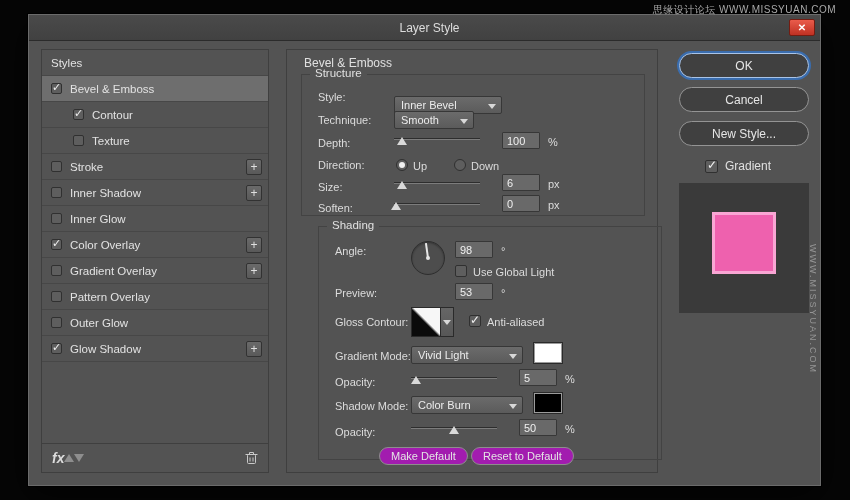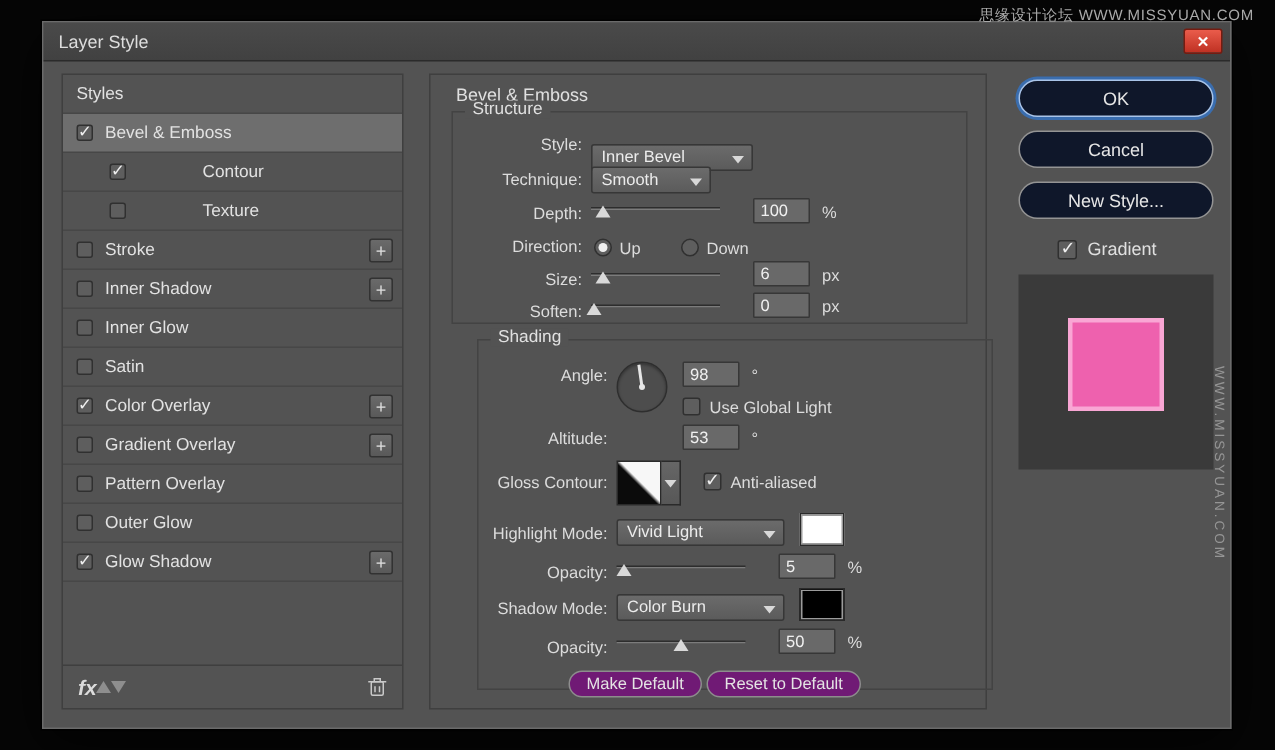--- a/index.html
+++ b/index.html
@@ -17,33 +17,33 @@
   .dialog {
     position:absolute; left:28px; top:14px; width:793px; height:472px;
     background:#535353; border:1px solid #6b6b6b;
     box-shadow:0 0 0 1px #000, 0 10px 34px rgba(0,0,0,.75);
   }
   .titlebar {
     position:absolute; left:0; top:0; right:0; height:26px;
     background:linear-gradient(#4a4a4a,#414141);
     border-bottom:1px solid #2b2b2b;
     display:flex; align-items:center; padding-left:10px;
-    font-size:12px; color:#dddddd;
+    font-size:12px; color:#dddddd;justify-content:center;
   }
   .close-btn {
     position:absolute; top:4px; right:5px; width:26px; height:17px;
     background:linear-gradient(#ea5c4b,#bf3123); border:1px solid #741c11; border-radius:2px;
     color:#fff; font-size:10px; font-weight:bold;
     display:flex; align-items:center; justify-content:center; cursor:pointer;
   }
 
   
   .sidebar { position:absolute; left:12px; top:34px; width:228px; height:424px; border:1px solid #3f3f3f; background:#535353; }
   .sb-row { display:flex; align-items:center; height:26px; padding:0 6px 0 9px; border-bottom:1px solid #474747; font-size:11.5px; cursor:pointer; }
-  .sb-row.indent { padding-left:31px;gap:43px; }
+  .sb-row.indent { padding-left:31px; }
   .sb-row.selected { background:#6e6e6e; }
   .sb-label { white-space:nowrap; }
   .sb-cb {
     width:11px; height:11px; flex:none; margin-right:8px; position:relative;
     background:#5e5e5e; border:1px solid #303030; border-radius:2px;
   }
   .sb-cb.checked::after { content:"✓"; position:absolute; left:0; top:-3px; font-size:11px; color:#f0f0f0; }
   .plus-btn {
     margin-left:auto; width:16px; height:16px; flex:none;
     border:1px solid #323232; border-radius:2px;
@@ -61,21 +61,21 @@
   .trash-btn { margin-left:auto; cursor:pointer; display:flex; }
 
   
   .main-panel { position:absolute; left:257px; top:34px; width:372px; height:424px; border:1px solid #3f3f3f; }
   .panel-title { position:absolute; left:17px; top:6px; font-size:12px; color:#e0e0e0; }
   .group { position:absolute; border:1px solid #434343; }
   .group-structure { left:14px; top:24px; width:344px; height:142px; }
   .group-shading  { left:14px; top:176px; width:344px; height:234px;margin-left:17px; }
   .legend { position:absolute; top:-8px; left:8px; background:#535353; padding:0 5px; font-size:11.5px; color:#e0e0e0; }
 
-  .f-label { position:absolute; left:0; width:86px; text-align:right; font-size:11px; color:#dcdcdc; white-space:nowrap; }
+  .f-label { position:absolute; left:16px; width:86px; font-size:11px; color:#dcdcdc; white-space:nowrap; }
   .unit { position:absolute; font-size:11px; color:#dcdcdc; }
 
   .dropdown {
     position:absolute; height:18px;
     background:linear-gradient(#6b6b6b,#5b5b5b);
     border:1px solid #373737; border-radius:2px;
     color:#ececec; font-size:11px;
     display:flex; align-items:center; padding:0 18px 0 6px; cursor:pointer; white-space:nowrap;
   }
   .dd-arrow { position:absolute; right:5px; top:7px; width:0; height:0; border-left:4px solid transparent; border-right:4px solid transparent; border-top:5px solid #d8d8d8; }
@@ -102,30 +102,30 @@
   .dial .center-dot { position:absolute; left:14px; top:14px; width:4px; height:4px; border-radius:50%; background:#e6e6e6; }
 
   .contour-thumb { position:absolute; width:30px; height:30px; border:1px solid #2a2a2a; background:linear-gradient(45deg,#0b0b0b 47%,#f7f7f7 53%); cursor:pointer; }
   .contour-arrow { position:absolute; width:13px; height:30px; border:1px solid #2a2a2a; border-left:none; background:linear-gradient(#666,#575757); cursor:pointer; }
   .contour-arrow::after { content:""; position:absolute; left:2px; top:12px; width:0; height:0; border-left:4px solid transparent; border-right:4px solid transparent; border-top:5px solid #d8d8d8; }
 
   .swatch { position:absolute; width:30px; height:22px; border:1px solid #2a2a2a; box-shadow:inset 0 0 0 1px #9b9b9b; cursor:pointer; }
 
   .btn-small {
     position:absolute; height:18px; border:1px solid #8d8d8d; border-radius:9px;
-    background:#701a75; color:#e4e4e4; font-size:11px;
+    background:#a21caf; color:#e4e4e4; font-size:11px;
     display:flex; align-items:center; padding:0 11px; cursor:pointer; white-space:nowrap;
   }
 
   
   .right-col { position:absolute; left:650px; top:34px; width:130px; height:424px; }
   .btn {
     position:absolute; width:130px; height:25px;
     border:1px solid #949494; border-radius:13px;
-    background:#0f172a; color:#e6e6e6; font-size:12px;
+    background:#404040; color:#e6e6e6; font-size:12px;
     display:flex; align-items:center; justify-content:center; cursor:pointer;
   }
   .btn.focused { box-shadow:0 0 0 2px #3a6dae; border-color:#a9c4e8; }
   .preview-row { position:absolute; left:26px; top:110px; display:flex; align-items:center; gap:7px; cursor:pointer; }
   .preview-cb { position:relative; width:13px; height:13px; background:#5e5e5e; border:1px solid #303030; border-radius:2px; }
   .preview-cb.checked::after { content:"✓"; position:absolute; left:1px; top:-3px; font-size:12px; color:#f0f0f0; }
   .preview-label { font-size:12px; color:#e0e0e0; }
   .preview-box { position:absolute; left:0; top:134px; width:130px; height:130px; }
   .preview-square { position:absolute; left:33px; top:29px; width:64px; height:62px; border:3px solid; }
 </style>
@@ -176,24 +176,20 @@
       <span class="sb-cb"></span>
       <span class="sb-label">Inner Shadow</span>
       <span class="plus-btn">+</span>
     </div>
 
     <div class="sb-row">
       <span class="sb-cb"></span>
       <span class="sb-label">Inner Glow</span>
     </div>
 
-    <div class="sb-row">
-      <span class="sb-cb"></span>
-      <span class="sb-label">Satin</span>
-    </div>
 
     <div class="sb-row">
       <span class="sb-cb checked"></span>
       <span class="sb-label">Color Overlay</span>
       <span class="plus-btn">+</span>
     </div>
 
     <div class="sb-row">
       <span class="sb-cb"></span>
       <span class="sb-label">Gradient Overlay</span>
@@ -290,31 +286,31 @@
       <div class="dial" style="left:92px; top:14px">
         <span class="needle"></span>
         <span class="center-dot"></span>
       </div>
       <input class="num-input" style="left: 136px; top: 14px;" value="98">
       <span class="unit" style="left:182px; top:18px">°</span>
 
       <span class="cb" style="left:136px; top:38px"></span>
       <span class="cb-text" style="left:154px; top:39px">Use Global Light</span>
 
-      <span class="f-label" style="top:60px">Altitude:</span>
+      <span class="f-label" style="top:60px">Preview:</span>
       <input class="num-input" style="left: 136px; top: 56px;" value="53">
       <span class="unit" style="left:182px; top:60px">°</span>
 
       <span class="f-label" style="top:89px">Gloss Contour:</span>
       <span class="contour-thumb" style="left:92px; top:80px"></span>
       <span class="contour-arrow" style="left:122px; top:80px"></span>
       <span class="cb checked" style="left:150px; top:88px"></span>
       <span class="cb-text" style="left:168px; top:89px">Anti-aliased</span>
 
-      <span class="f-label" style="top:123px">Highlight Mode:</span>
+      <span class="f-label" style="top:123px">Gradient Mode:</span>
       <div class="dropdown" style="left:92px; top:119px; width:112px">
         <span>Vivid Light</span>
         <span class="dd-arrow"></span>
       </div>
       <span class="swatch" style="left: 214px; top: 115px; background: rgb(255, 255, 255);"></span>
 
       <span class="f-label" style="top:149px">Opacity:</span>
       <div class="slider" style="left:92px; top:143px">
         <span class="track"></span>
         <span class="thumb" style="left: 6%;"></span>

